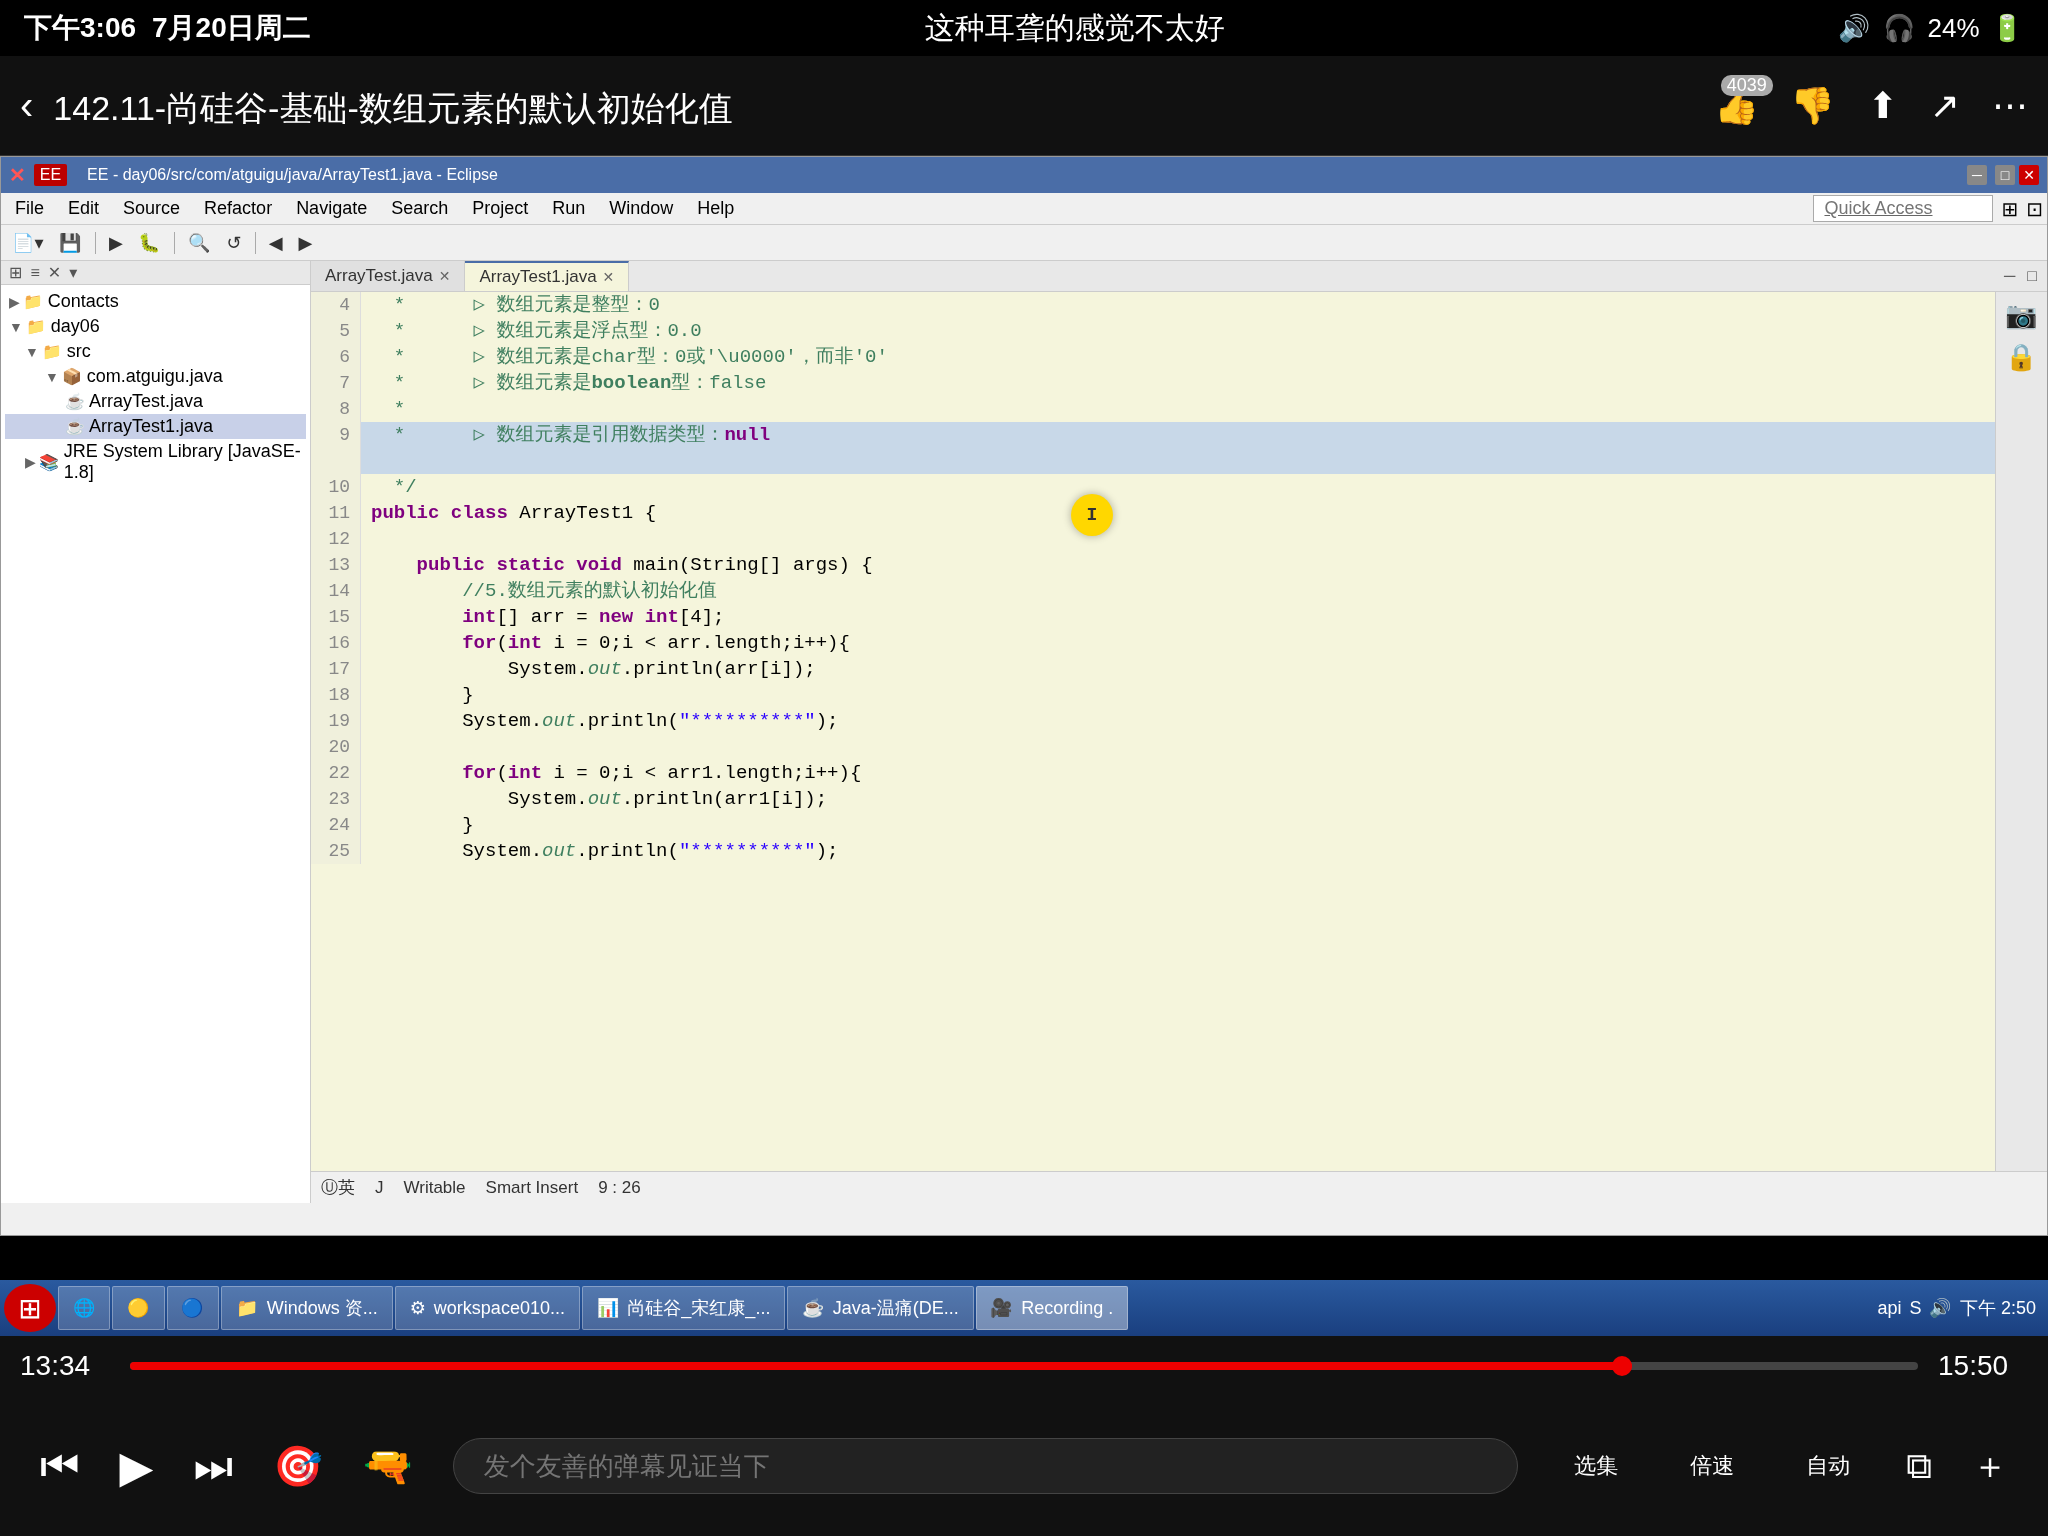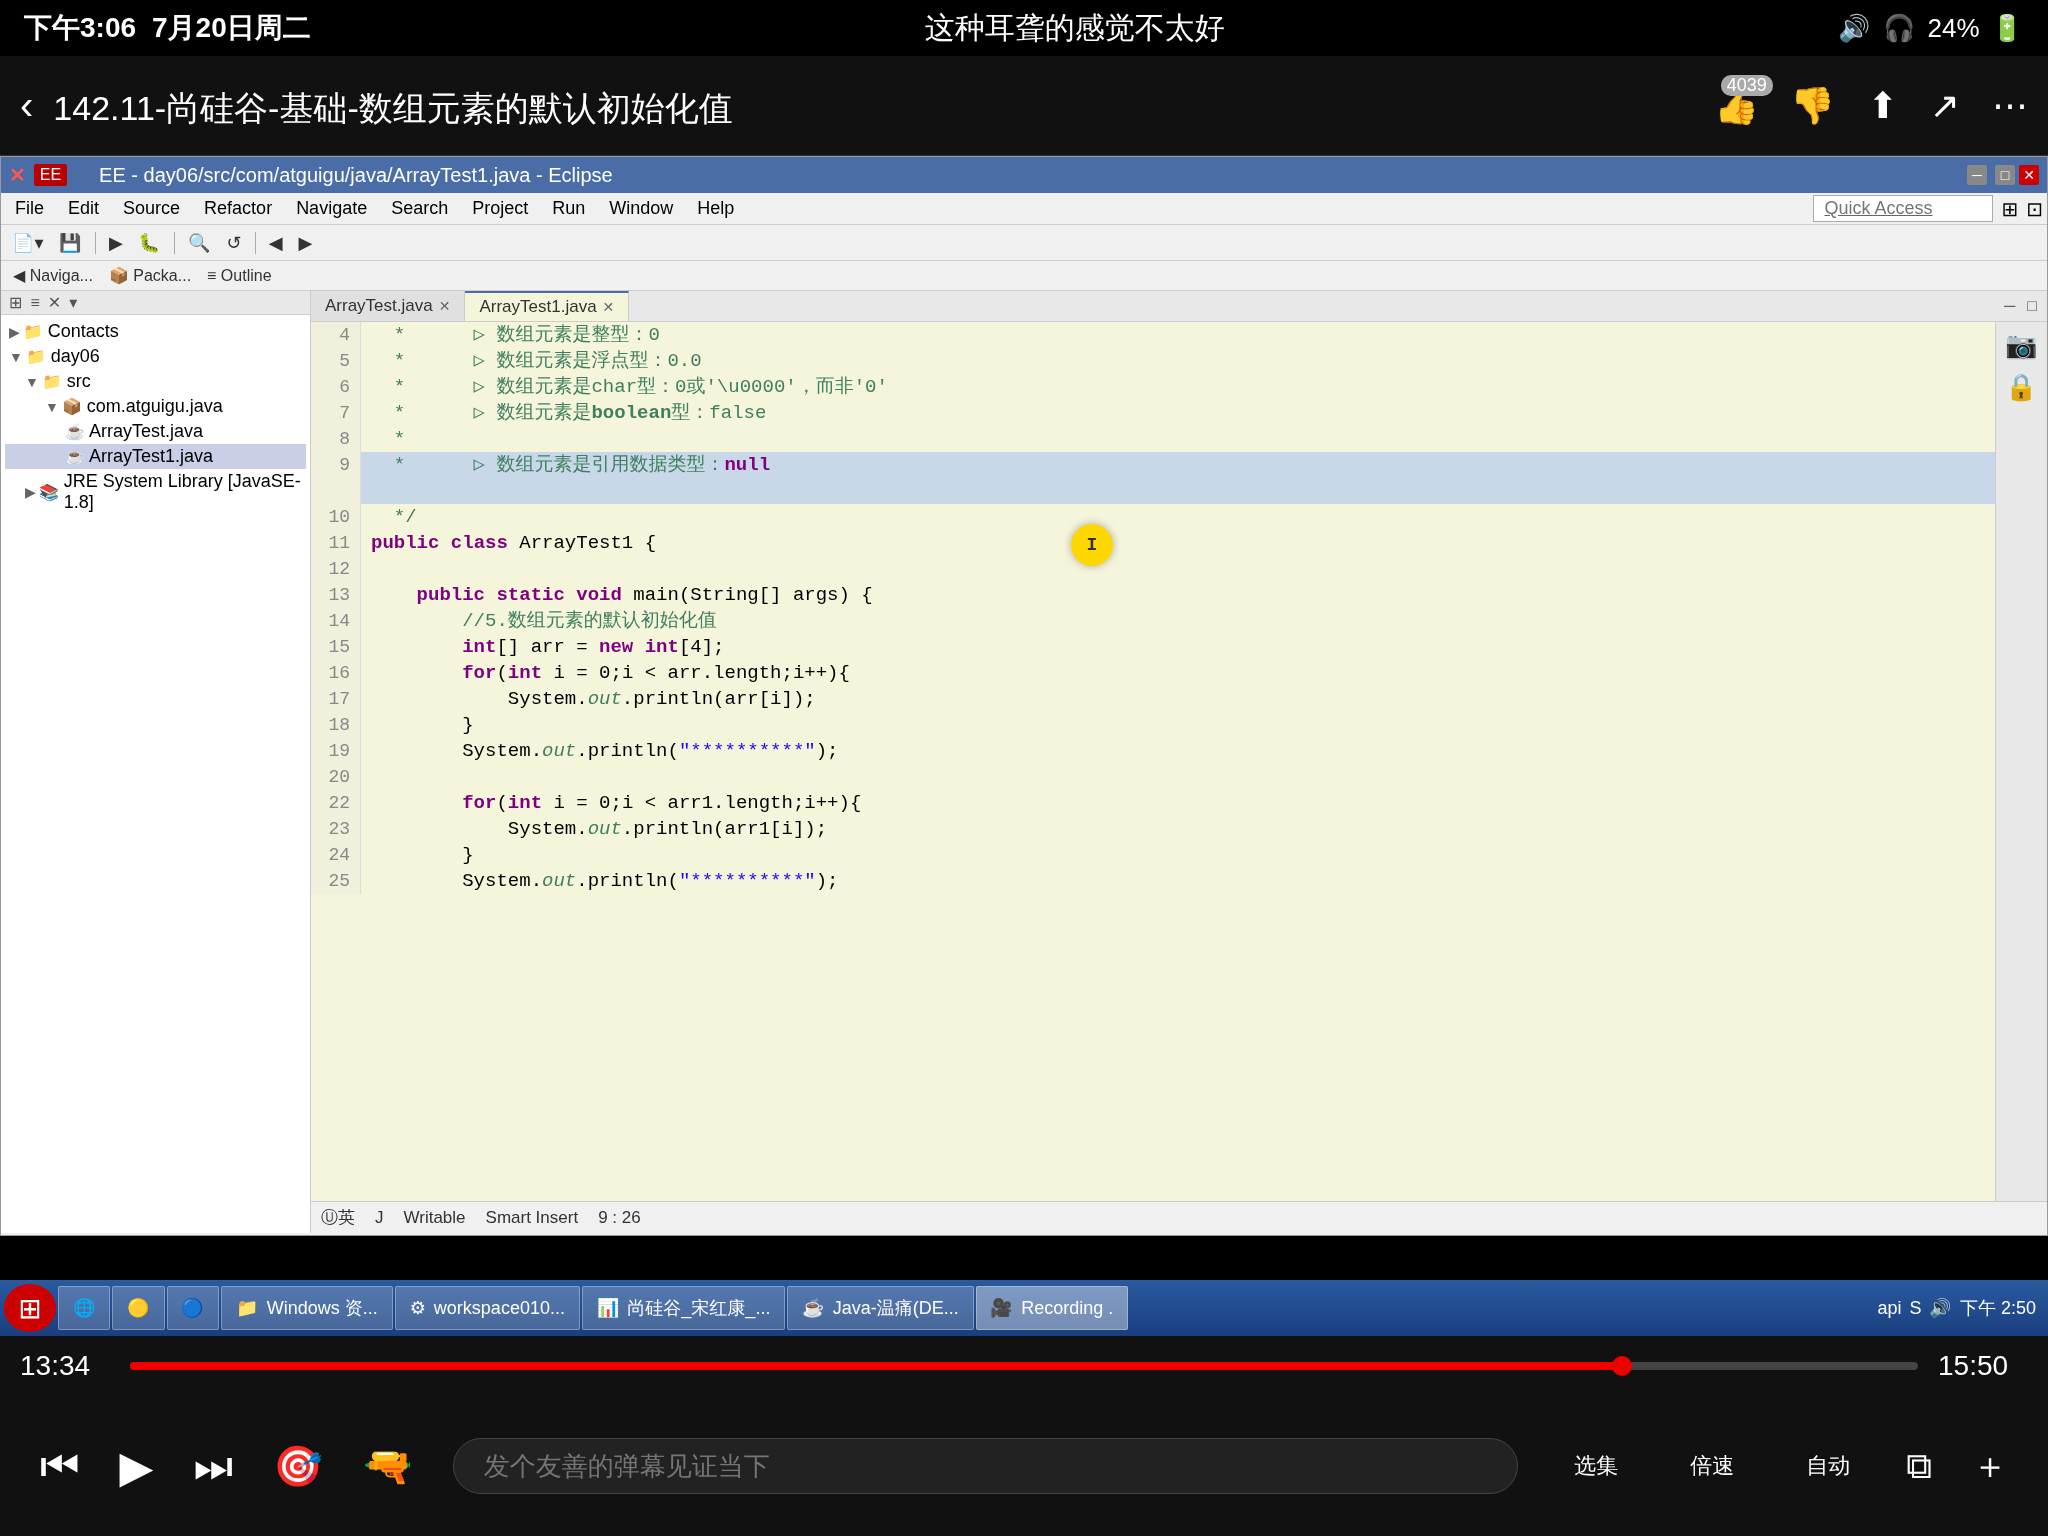--- a/index.html
+++ b/index.html
@@ -39,21 +39,21 @@
 
     
     .eclipse-titlebar {
       height: 36px; background: #4a6da7; display: flex; align-items: center;
       padding: 0 8px; color: #fff; font-size: 18px;
     }
     .eclipse-titlebar-left { display: flex; align-items: center; gap: 8px; flex: 1; }
     .eclipse-close { width: 20px; height: 20px; background: #c00; border-radius: 2px; display: flex; align-items: center; justify-content: center; color: #fff; font-size: 14px; cursor: pointer; }
     .eclipse-min { width: 20px; height: 20px; background: #888; border-radius: 2px; display: flex; align-items: center; justify-content: center; color: #fff; font-size: 14px; margin-left: 4px; }
     .eclipse-max { width: 20px; height: 20px; background: #888; border-radius: 2px; display: flex; align-items: center; justify-content: center; color: #fff; font-size: 14px; margin-left: 4px; }
-    .titlebar-title { font-size: 20px; margin-left: 24px; }
+    .titlebar-title { font-size: 16px; margin-left: 12px; }
     .titlebar-controls { display: flex; gap: 4px; }
 
     
     .eclipse-menubar {
       height: 32px; background: #f0f0f0; display: flex; align-items: center;
       padding: 0 4px; border-bottom: 1px solid #ccc; font-size: 18px; gap: 4px;
     }
     .menu-item { padding: 2px 10px; cursor: pointer; color: #000; }
 
     
@@ -271,25 +271,20 @@
     <span class="toolbar-btn">▶</span>
     <span class="toolbar-btn">🐛</span>
     <div class="toolbar-separator"></div>
     <span class="toolbar-btn">🔍</span>
     <span class="toolbar-btn">↺</span>
     <div class="toolbar-separator"></div>
     <span class="toolbar-btn">◀</span>
     <span class="toolbar-btn">▶</span>
   </div>
 
-  <div class="eclipse-toolbar2">
-    <span class="nav-btn">◀ <span>Naviga...</span></span>
-    <span class="nav-btn">📦 <span>Packa...</span></span>
-    <span class="nav-btn">≡ <span>Outline</span></span>
-  </div>
 
   <div class="eclipse-main">
 
     <div class="eclipse-sidebar">
       <div class="sidebar-tabs">
         <span class="sidebar-icon">⊞</span>
         <span class="sidebar-icon">≡</span>
         <span class="sidebar-icon">✕</span>
         <span class="sidebar-icon">▾</span>
       </div>

